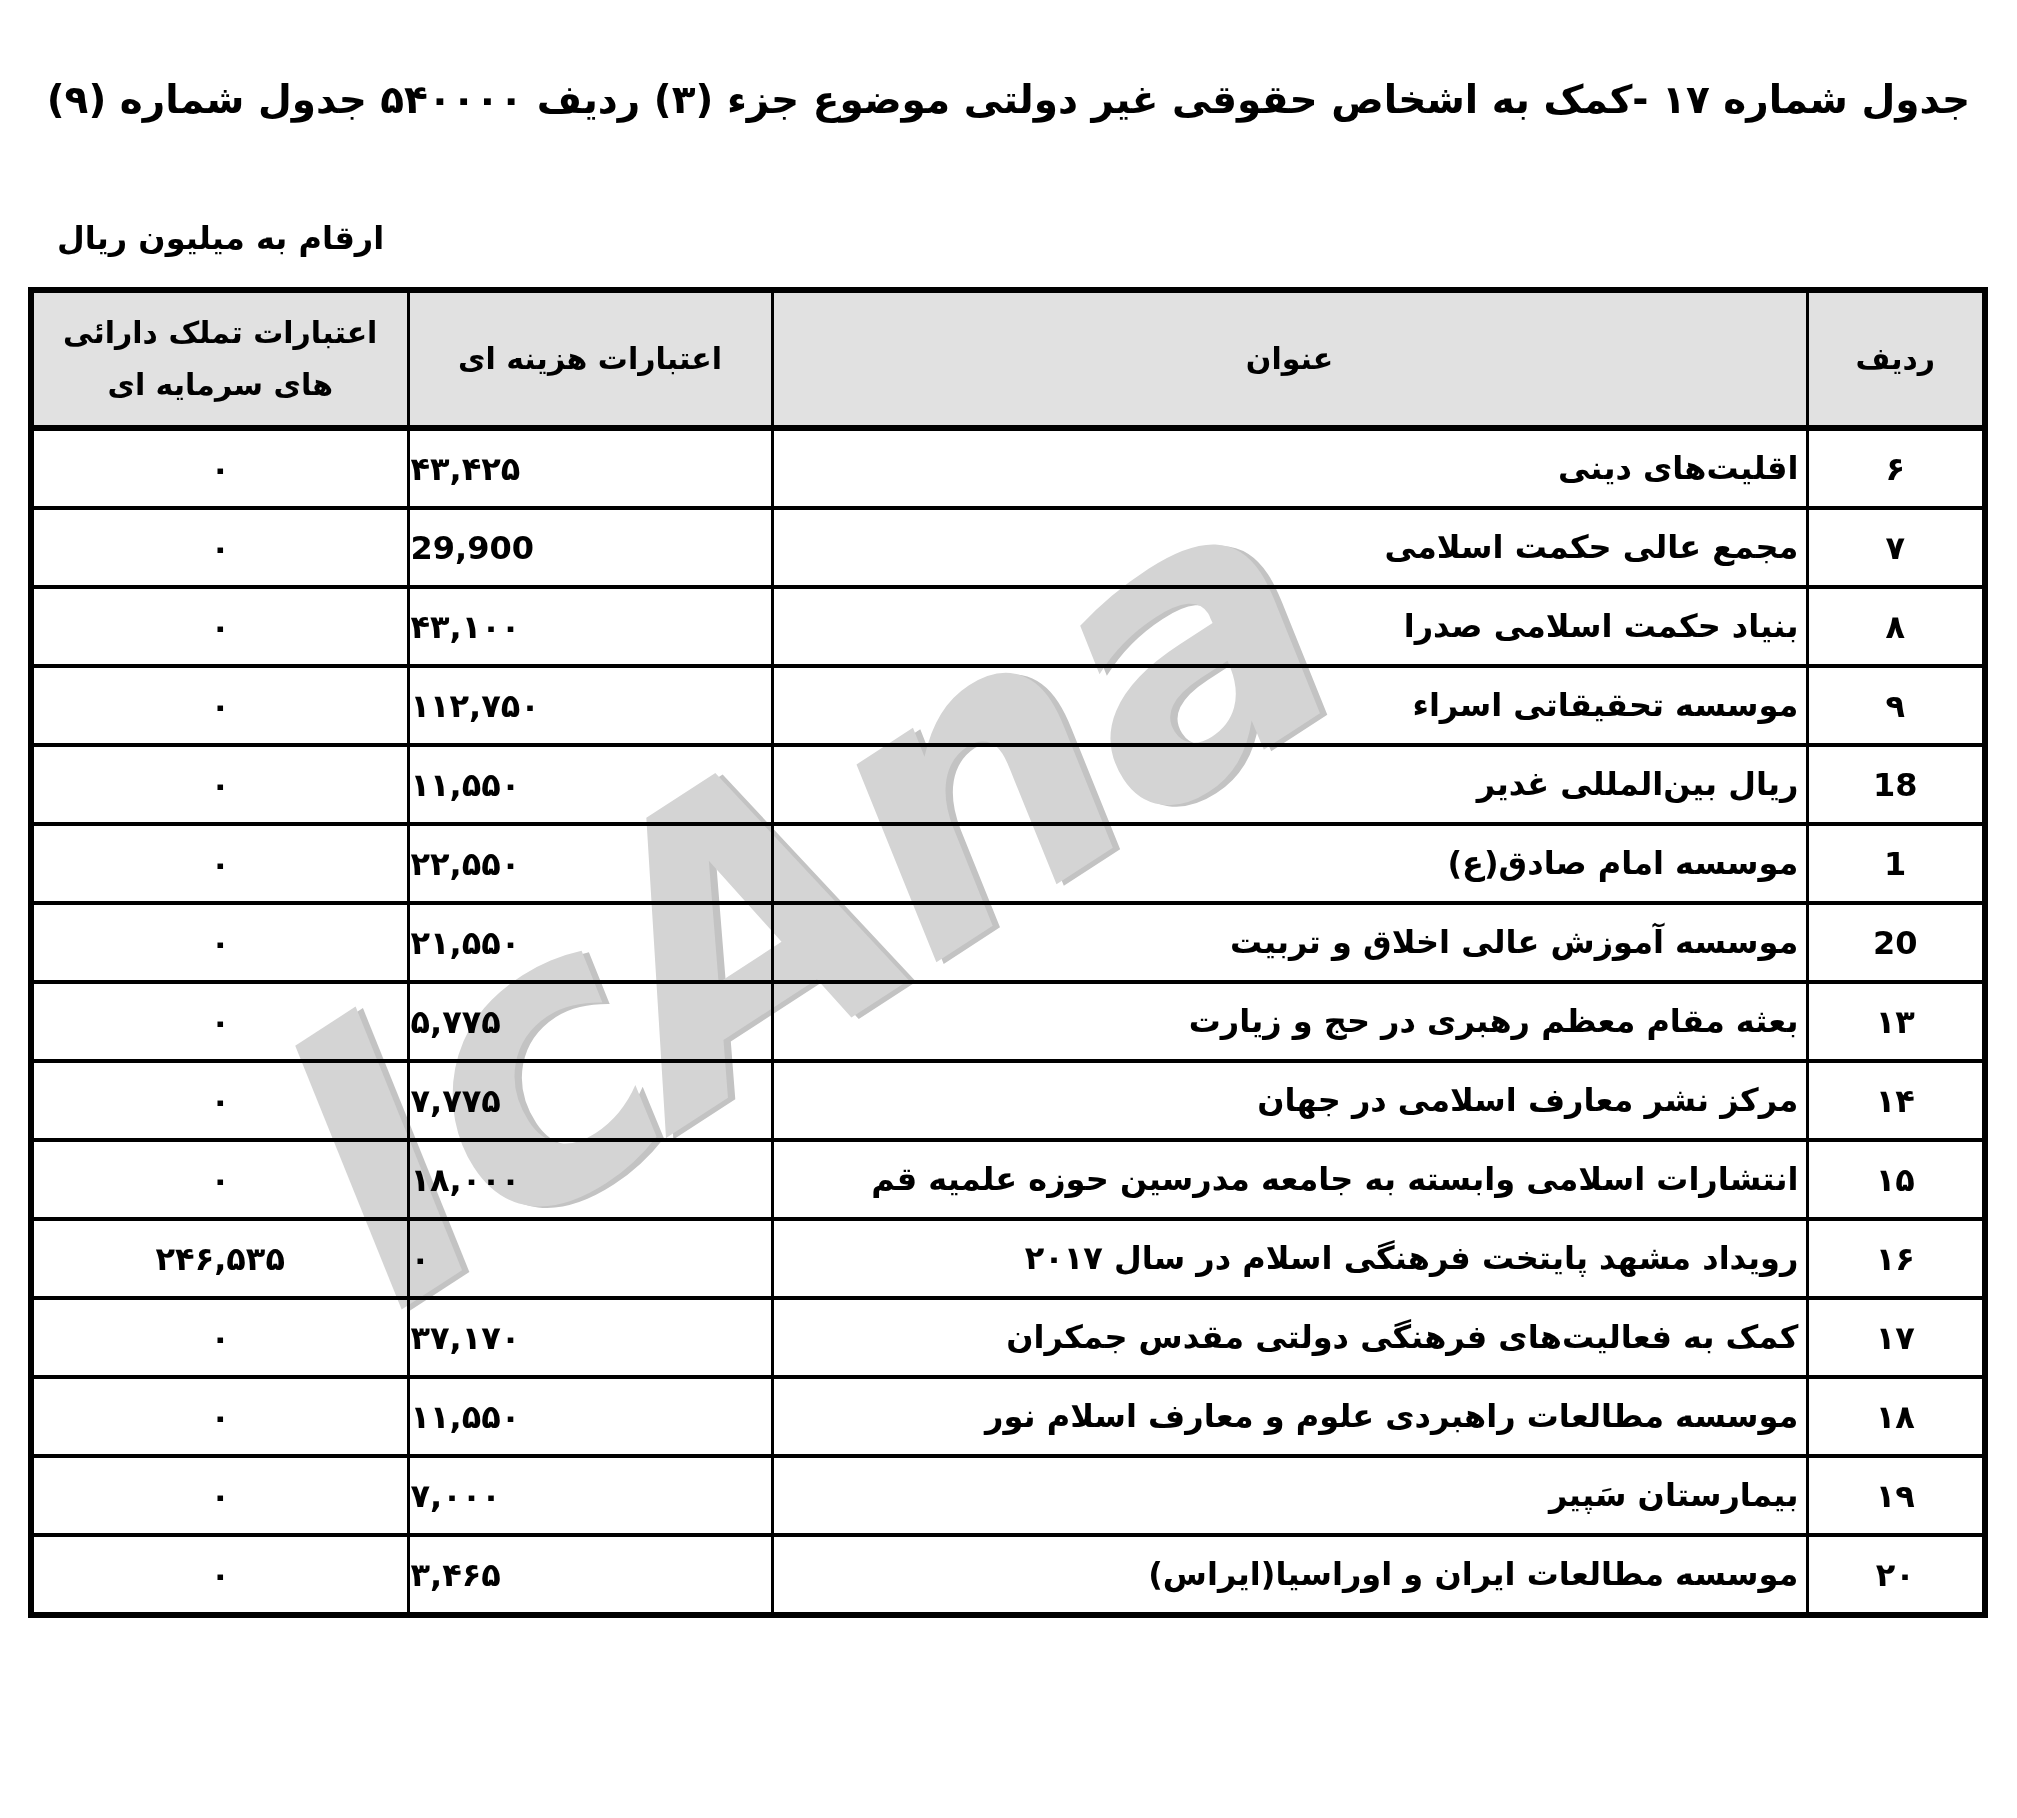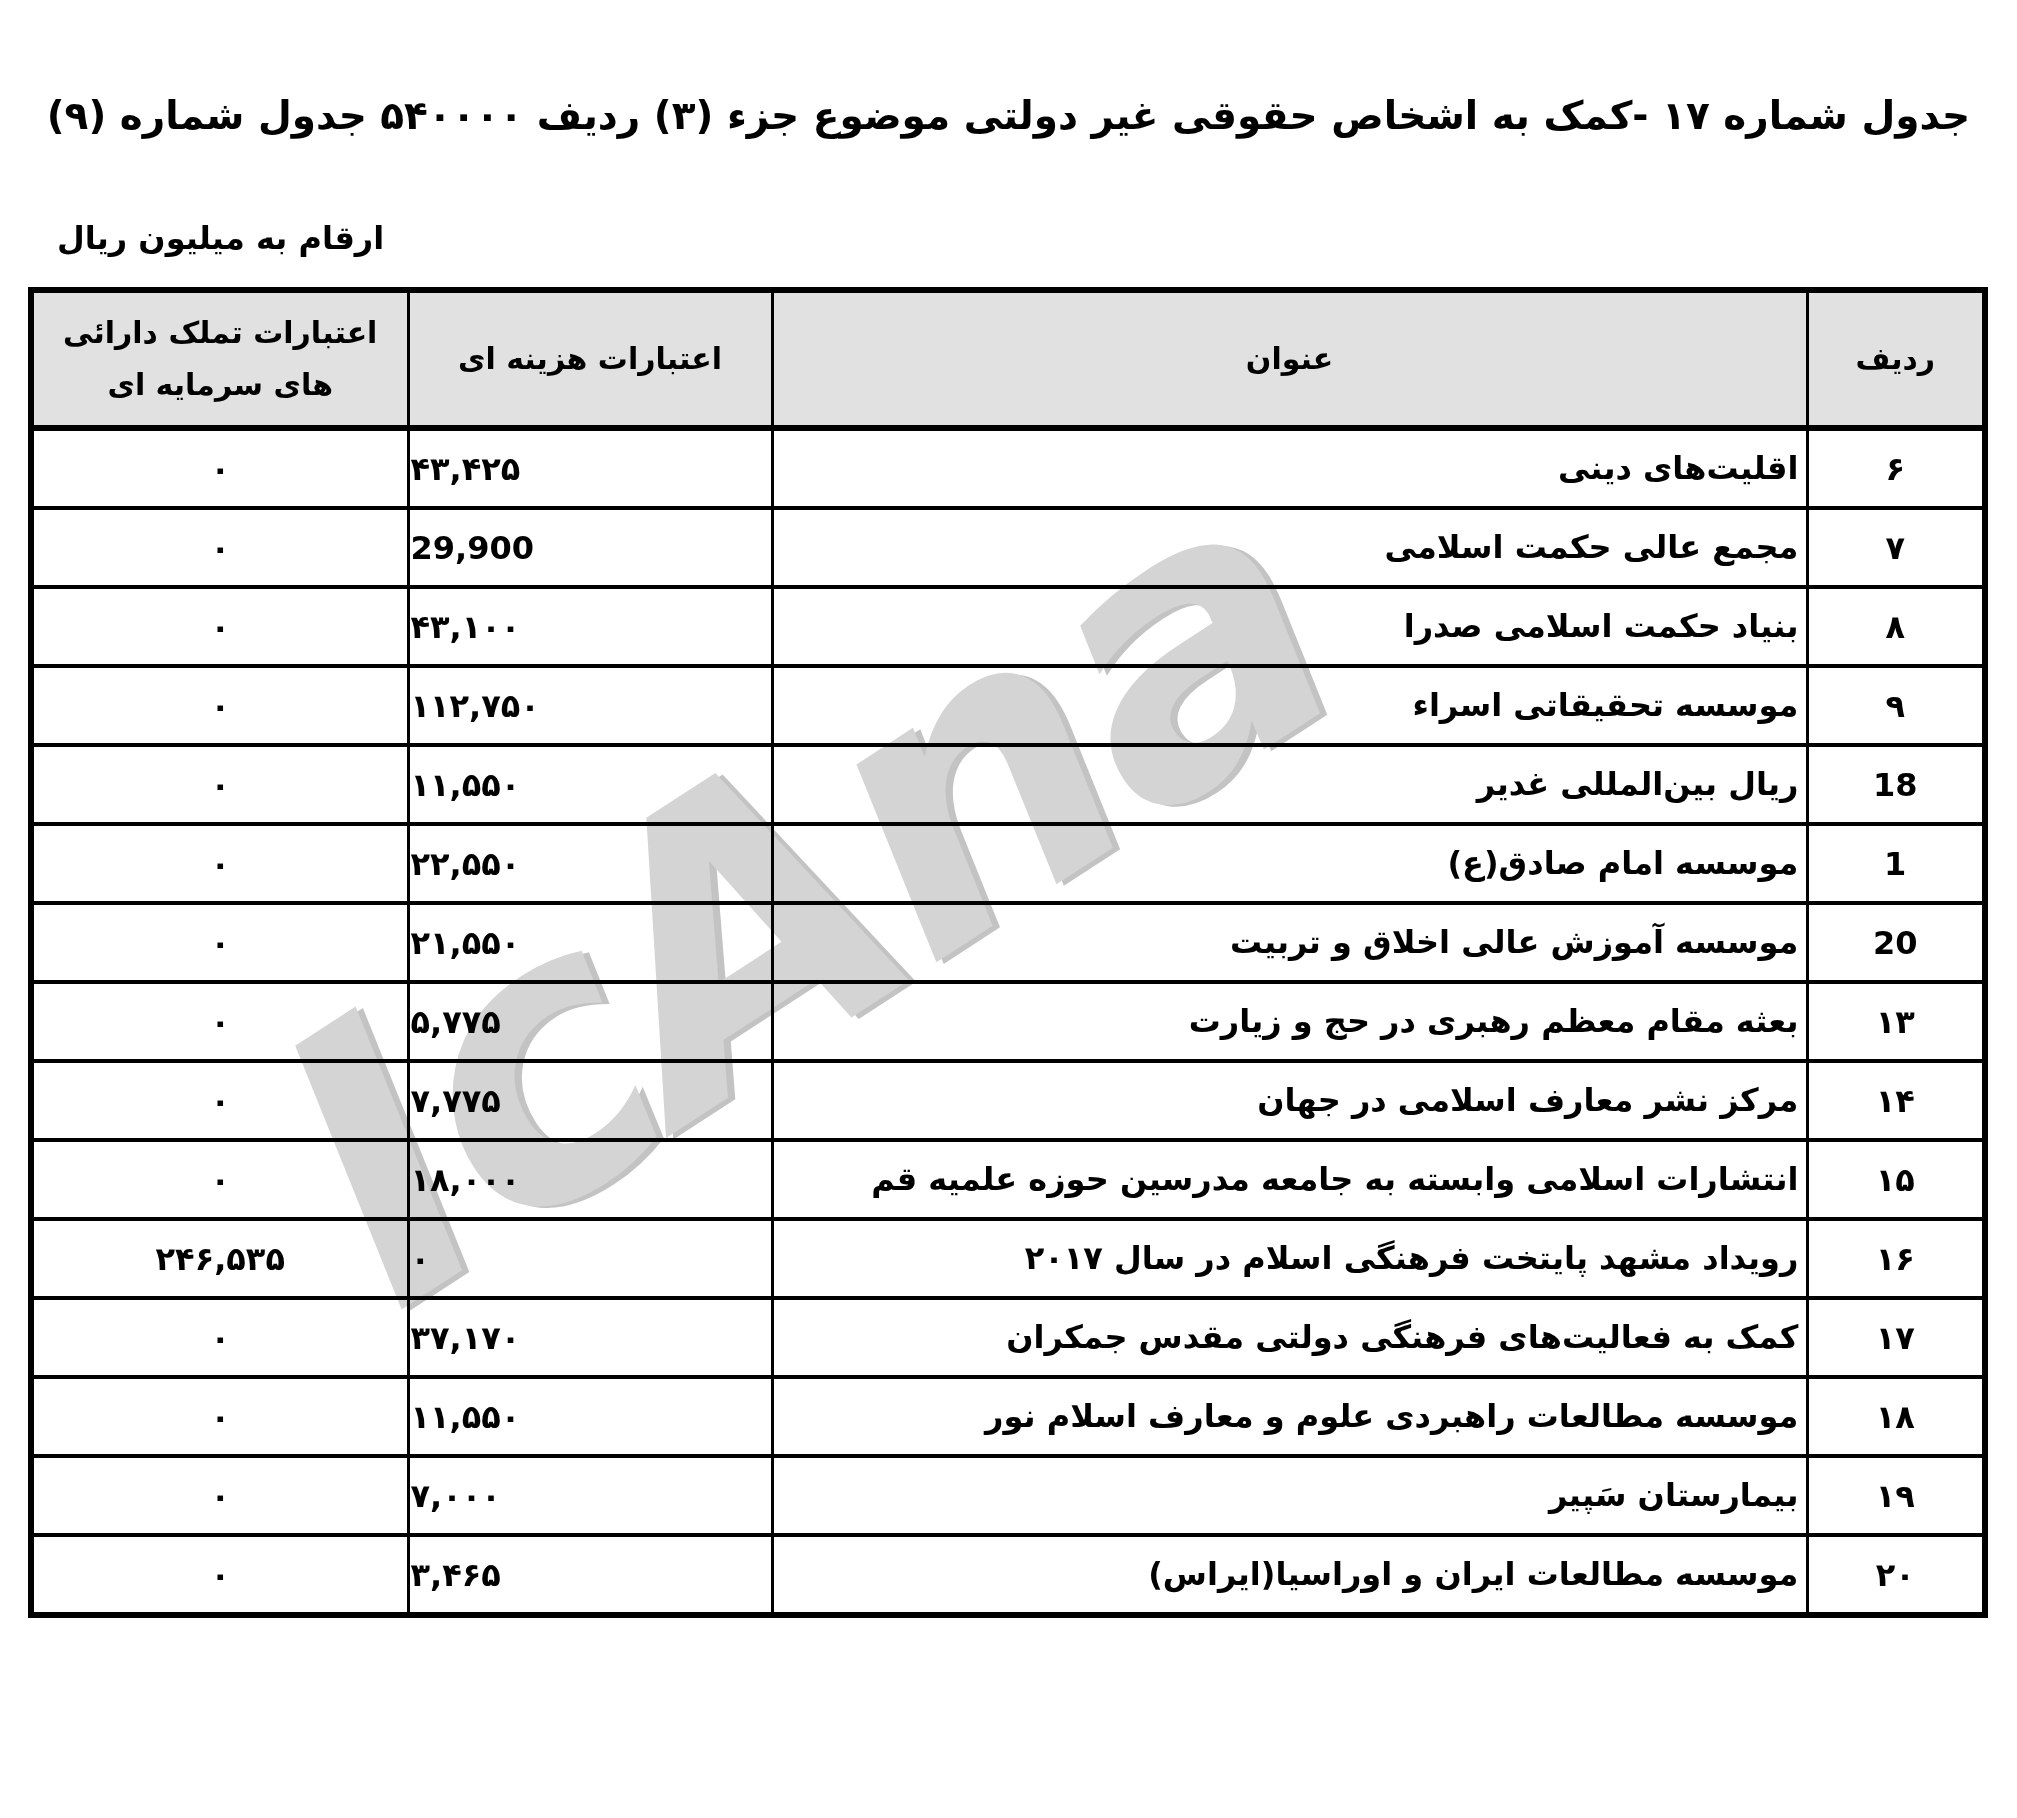--- a/index.html
+++ b/index.html
@@ -22,21 +22,21 @@
     letter-spacing:-10.7px;
     color:#d4d4d4;
     text-shadow:5.3px 5.3px 0 #c3c3c3;
     z-index:0;
     user-select:none;
     white-space:nowrap;
   }
   .doc-title{
     position:absolute;
     top:77px;left:0;right:0;
-    margin:16px;
+    margin:0;
     text-align:center;
     direction:rtl;
     font-size:39px;
     font-weight:bold;
     color:#000;
     z-index:2;
   }
   .units-note{
     position:absolute;
     top:219px;left:57px;

